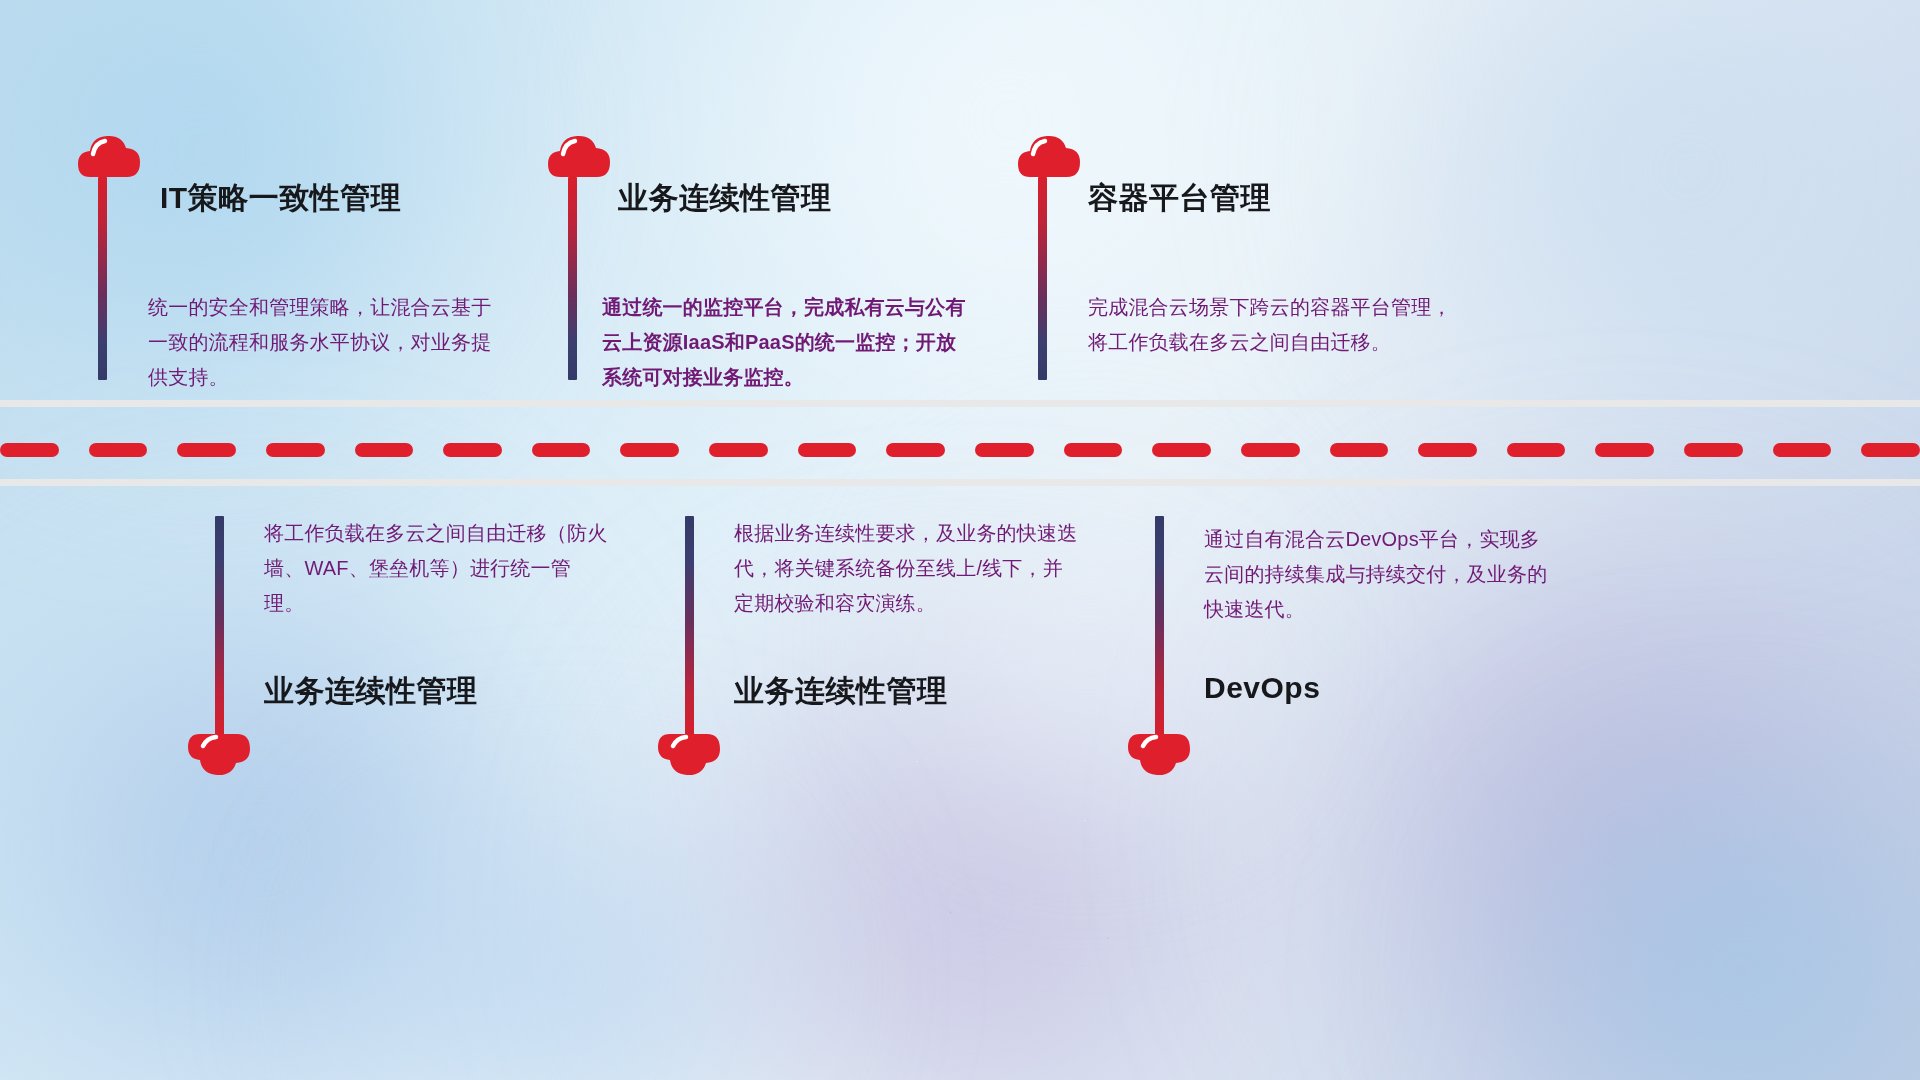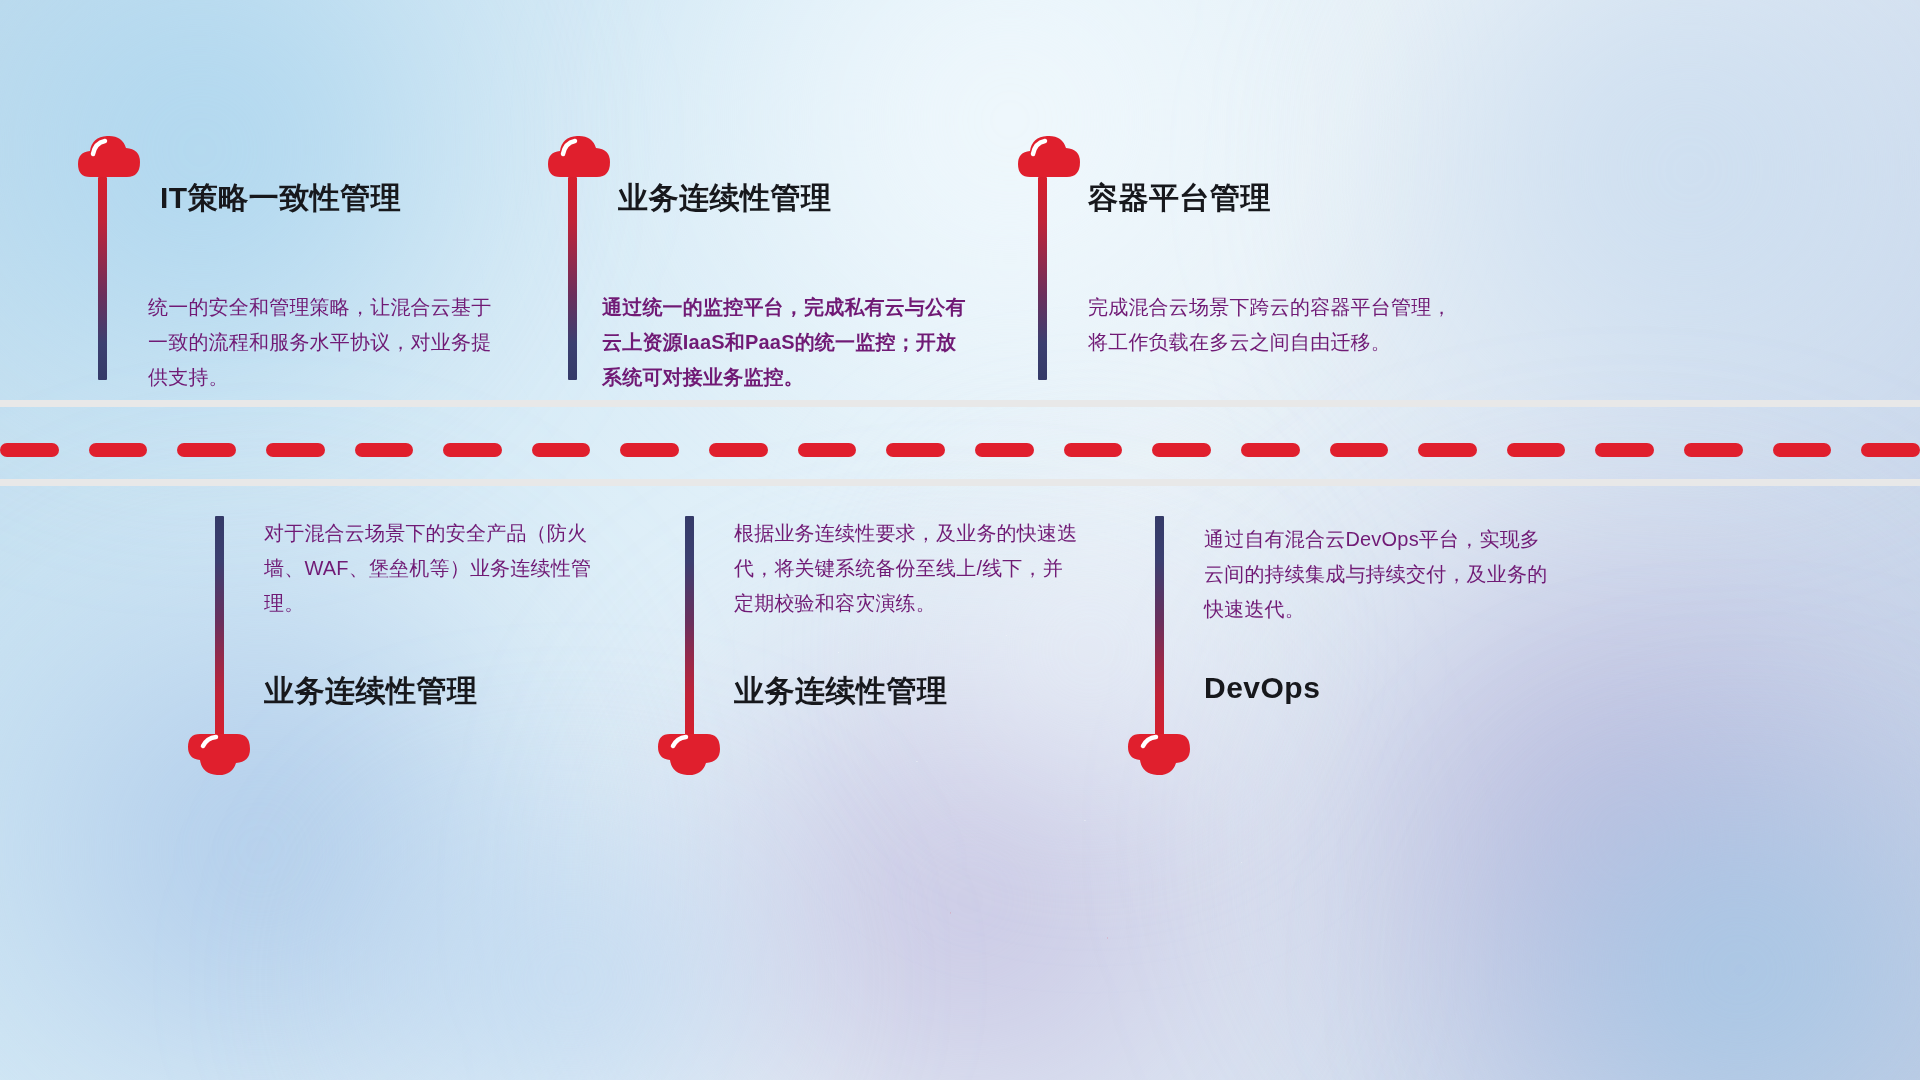--- a/index.html
+++ b/index.html
@@ -169,21 +169,21 @@
         </svg>
       </div>
     </div>
     <div class="stem stem-down" style="position:absolute;left:20px;top:44px;height:203px;"></div>
     <div class="heading" style="position:absolute;left:70px;top:45px;">容器平台管理</div>
     <div class="desc" style="position:absolute;left:70px;top:157px;width:365px;">完成混合云场景下跨云的容器平台管理，将工作负载在多云之间自由迁移。</div>
   </div>
 
   <div class="col" style="left:196px; top:508px;">
     <div class="stem stem-up" style="position:absolute;left:19px;top:8px;height:222px;"></div>
-    <div class="desc" style="position:absolute;left:68px;top:8px;width:345px;text-align:left;">对于混合云场景下的安全产品（防火墙、WAF、堡垒机等）业务连续性管理。</div>
+    <div class="desc" style="position:absolute;left:68px;top:8px;width:345px;text-align:left;">将工作负载在多云之间自由迁移（防火墙、WAF、堡垒机等）进行统一管理。</div>
     <div class="heading" style="position:absolute;left:68px;top:163px;">业务连续性管理</div>
     <div style="position:absolute;left:-8px;top:226px;">
       <div class="cloud">
         <svg viewBox="0 0 62 44">
           <path d="M12 0 Q0 0 0 13 Q0 25 12 26 Q14 40 29 41 Q44 42 48 29 Q62 28 62 15 Q62 0 49 0 Z" fill="#e01f2d"></path>
           <path d="M15 12 Q19 4 28 3" stroke="#ffffff" stroke-width="4.5" fill="none" stroke-linecap="round"></path>
         </svg>
       </div>
     </div>
   </div>

